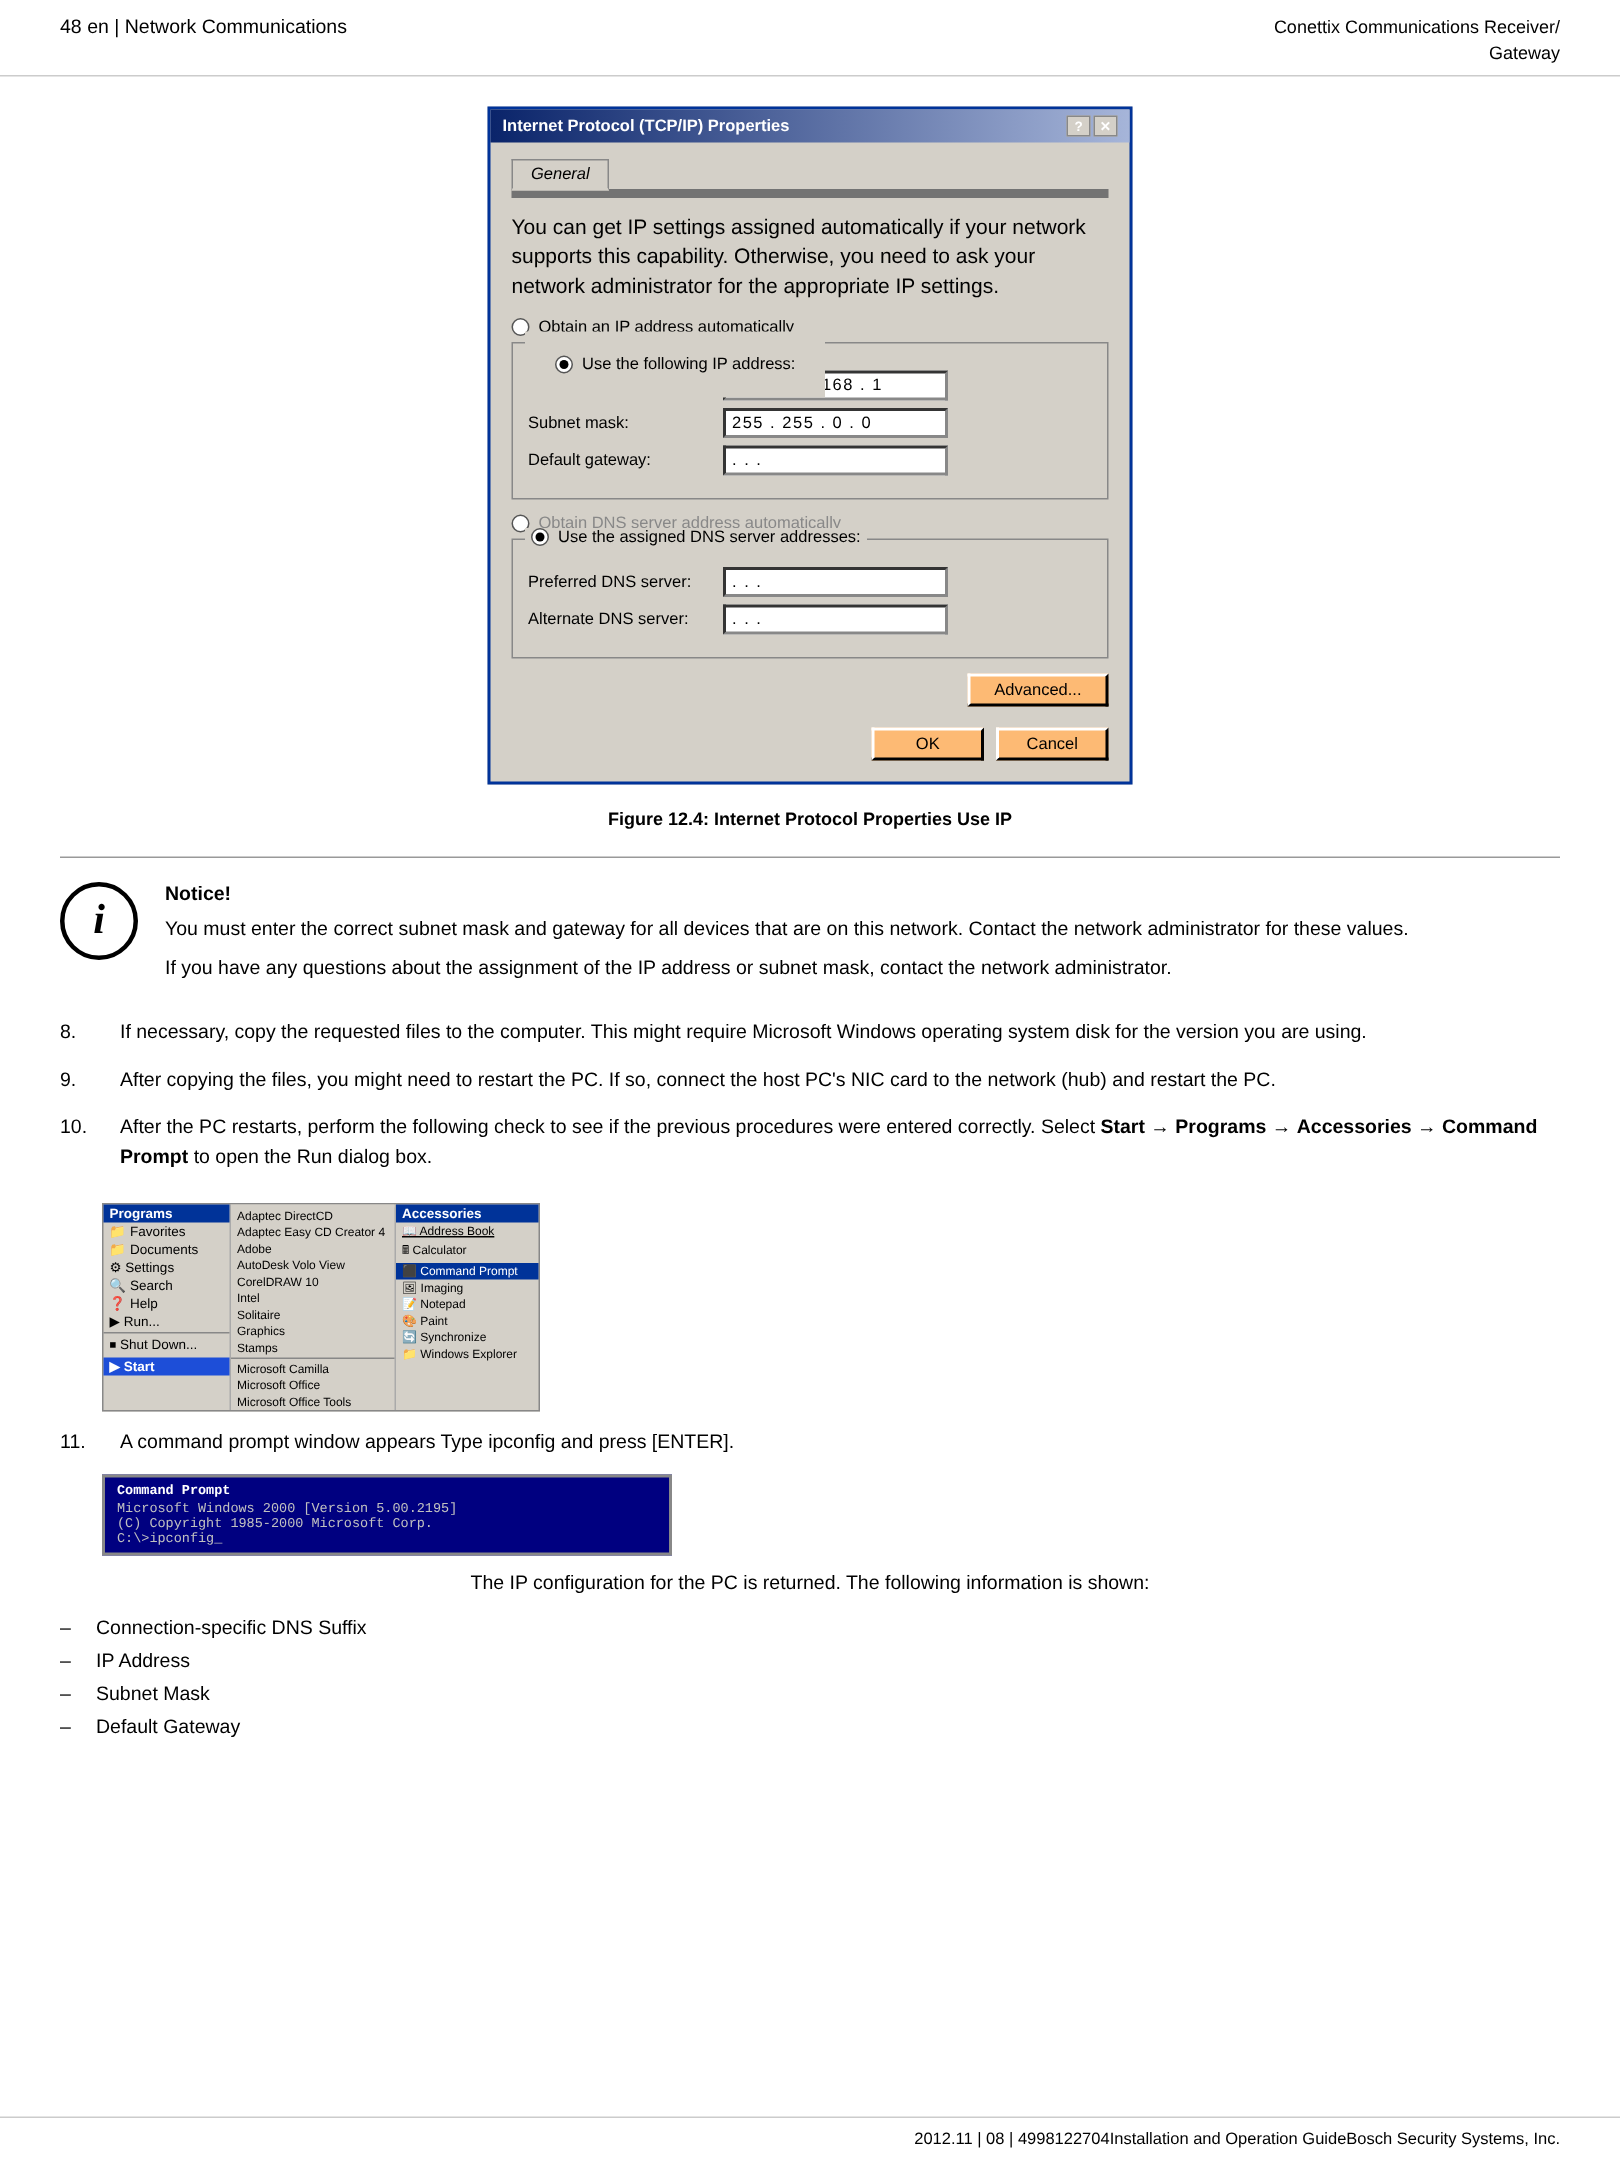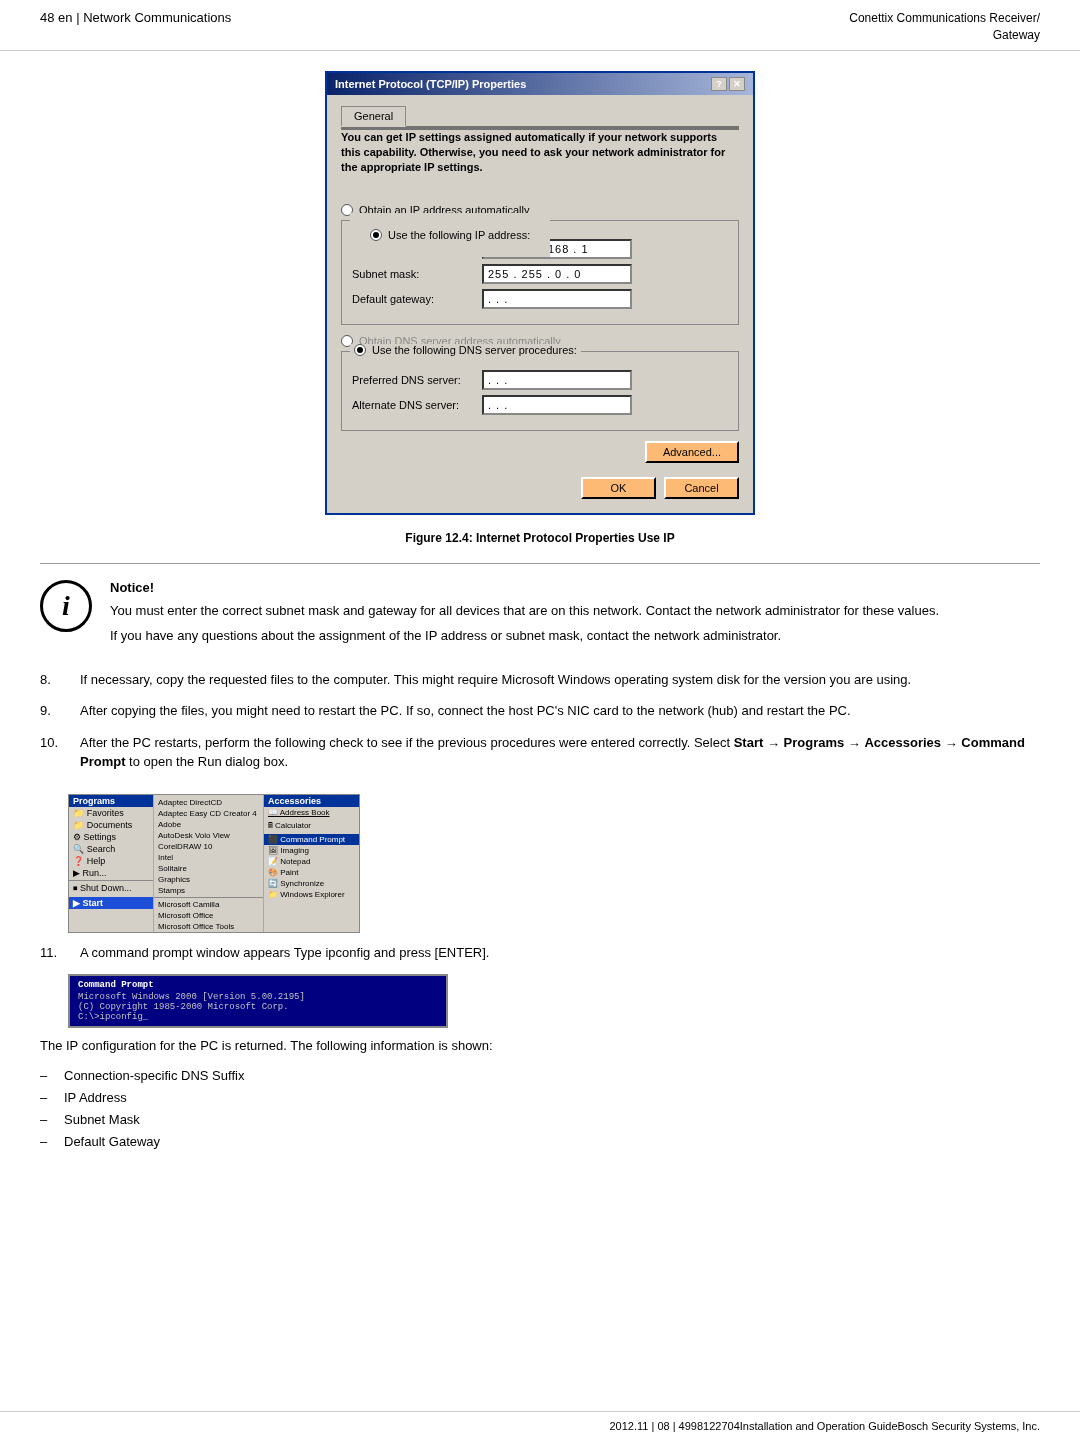--- a/index.html
+++ b/index.html
@@ -72,41 +72,42 @@
       display: flex;
       align-items: center;
       justify-content: center;
       cursor: pointer;
     }
     .dialog-body {
       padding: 10px 14px 10px 14px;
     }
     .tab-bar {
       display: flex;
-      border-bottom: 4px solid #737373;
+      border-bottom: 6px solid #737373;
+      margin-bottom: 10px;
+      font-style: italic;
     }
     .tab-item {
       padding: 3px 12px;
       background: #d4d0c8;
       border: 1px solid #888;
       border-bottom: none;
       font-size: 11px;
       cursor: pointer;
     }
     .tab-item.active {
       background: #d4d0c8;
       position: relative;
       bottom: -1px;
       border-bottom: 2px solid #d4d0c8;
     }
     .dialog-description {
-      font-size: 11px;
-      margin-bottom: 28px;
+      font-size: 14px;
+      margin-bottom: 12px;
       line-height: 1.4;
-      font-weight: bold;
     }
     .radio-row {
       display: flex;
       align-items: center;
       margin-bottom: 4px;
       font-size: 11px;
     }
     .radio-circle {
       width: 12px;
       height: 12px;
@@ -382,21 +383,21 @@
 
         <div class="radio-row" style="color:#888;">
           <div class="radio-circle"></div>
           <span>Obtain DNS server address automatically</span>
         </div>
 
         <div class="fieldset-group">
           <span class="fieldset-legend">
             <div class="radio-row" style="margin:0;">
               <div class="radio-circle selected"></div>
-              <span>Use the following DNS server procedures:</span>
+              <span>Use the assigned DNS server addresses:</span>
             </div>
           </span>
           <div style="margin-top:12px;">
             <div class="field-row">
               <div class="field-label">Preferred DNS server:</div>
               <input class="field-input" type="text" readonly="" value=". . ." style="">
             </div>
             <div class="field-row">
               <div class="field-label">Alternate DNS server:</div>
               <input class="field-input" type="text" readonly="" value=". . ." style="">
@@ -511,21 +512,21 @@
   
   <div class="cmd-screenshot">
     <div class="cmd-titlebar">Command Prompt</div>
     <div class="cmd-text">Microsoft Windows 2000 [Version 5.00.2195]</div>
     <div class="cmd-text">(C) Copyright 1985-2000 Microsoft Corp.</div>
     <div class="cmd-text"></div>
     <div class="cmd-text">C:\&gt;ipconfig_</div>
   </div>
 
   
-  <p style="font-size:13px; line-height:1.6; margin-top:8px;">The IP configuration for the PC is returned. The following information is shown:</p>
+  <p style="font-size:13px; line-height:1.6; margin-top:8px;text-align:center;">The IP configuration for the PC is returned. The following information is shown:</p>
 
   
   <ul class="bullet-list">
     <li class="bullet-item">
       <span class="bullet-dash">–</span>
       <span>Connection-specific DNS Suffix</span>
     </li>
     <li class="bullet-item">
       <span class="bullet-dash">–</span>
       <span>IP Address</span>

